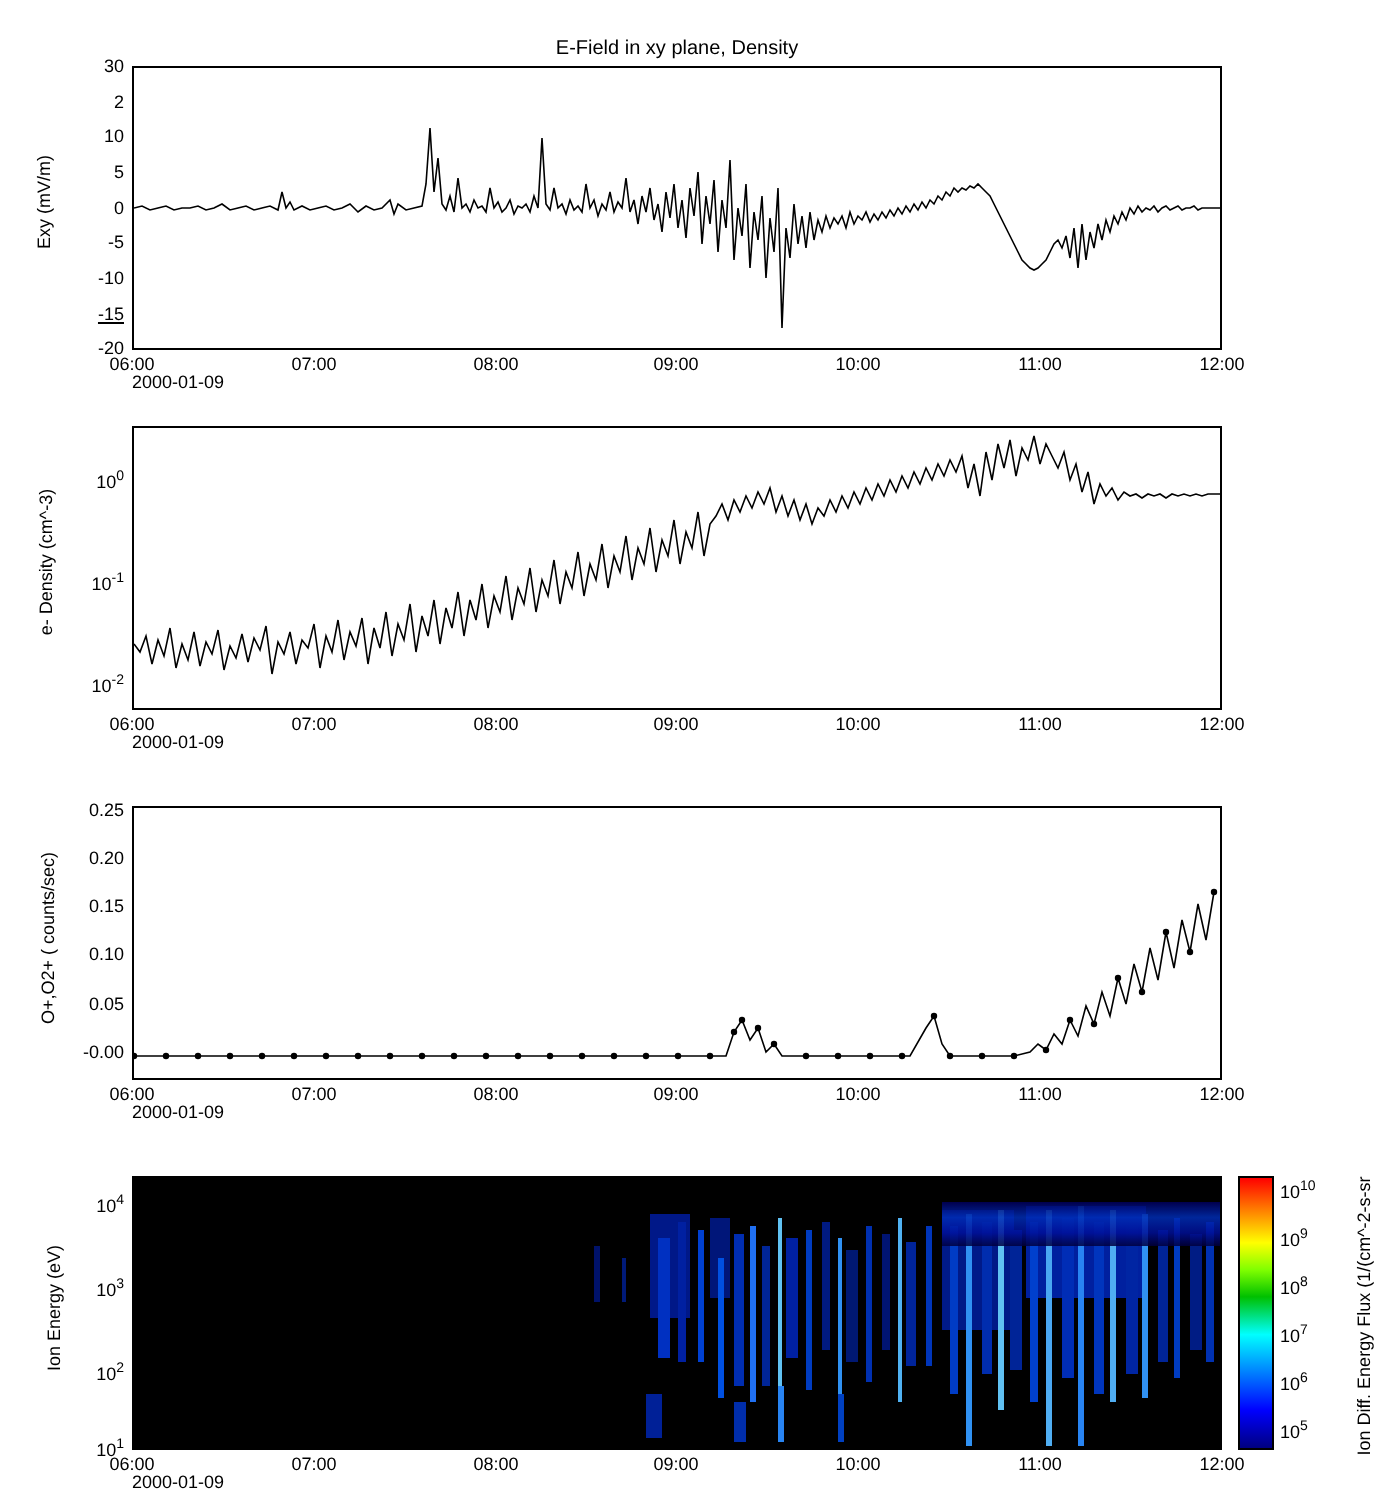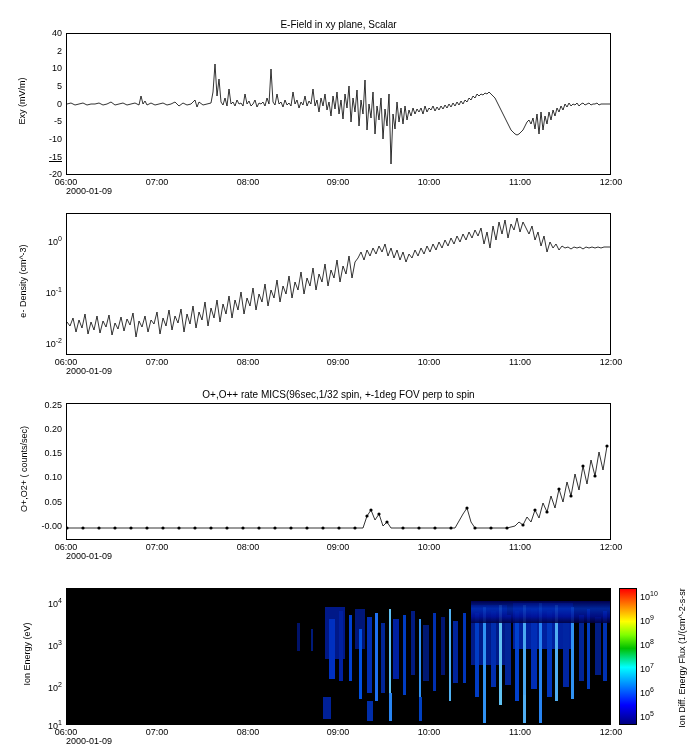--- a/index.html
+++ b/index.html
@@ -44,24 +44,24 @@
 362,74 364,76 366,72 368,77 370,73 372,76 374,72 376,75 378,71 380,74 382,70 384,73
 386,69 388,72 390,68 392,71 394,67 396,70 398,66 400,68 402,64 404,66 406,62 408,64
 410,60 412,62 414,60 416,61 418,59 420,60 422,58 424,60 426,62 428,64 430,68 432,72
 434,76 436,80 438,84 440,88 442,92 444,96 446,98 448,100 450,101 452,100 454,98 456,96
 458,92 460,88 462,86 464,90 466,84 468,95 470,80 472,100 474,78 476,96 478,82 480,90
 482,78 484,86 486,76 488,82 490,74 492,78 494,72 496,76 498,70 500,73 502,69 504,72
 506,70 508,71 510,69 512,72 514,70 516,69 518,71 520,70 522,69 524,71 526,70 528,70
 530,69 532,71 534,70 536,70 538,70 540,70 543,70"></polyline>
       </svg>
     </div>
-    <div class="title" style="left:66px;top:19px;width:545px;">E-Field in xy plane, Scalar</div>
+    <div class="title" style="left:66px;top:19px;width:545px;">E-Field in xy plane, Density</div>
     <div class="ylabel" style="left:-23px;top:96px;width:90px;text-align:center;transform:rotate(-90deg);">Exy (mV/m)</div>
 
-    <div class="tick ytick" style="left:22px;top:28px;width:40px;">40</div>
+    <div class="tick ytick" style="left:22px;top:28px;width:40px;">30</div>
     <div class="tick ytick" style="left:22px;top:46px;width:40px;">2</div>
     <div class="tick ytick" style="left:22px;top:63px;width:40px;">10</div>
     <div class="tick ytick" style="left:22px;top:81px;width:40px;">5</div>
     <div class="tick ytick" style="left:22px;top:99px;width:40px;">0</div>
     <div class="tick ytick" style="left:22px;top:116px;width:40px;">-5</div>
     <div class="tick ytick" style="left:22px;top:134px;width:40px;">-10</div>
     <div class="tick ytick" style="left:22px;top:152px;width:40px;text-decoration:underline;">-15</div>
     <div class="tick ytick" style="left:22px;top:169px;width:40px;">-20</div>
 
     <div class="tick xtick" style="left:46px;top:177px;width:40px;">06:00</div>
@@ -160,21 +160,20 @@
             <circle cx="468" cy="106" r="1.6"></circle>
           <circle cx="480" cy="108" r="1.6"></circle>
             <circle cx="492" cy="85" r="1.6"></circle>
             <circle cx="504" cy="92" r="1.6"></circle>
           <circle cx="516" cy="62" r="1.6"></circle>
             <circle cx="528" cy="72" r="1.6"></circle>
             <circle cx="540" cy="42" r="1.6"></circle>
         </g>
       </svg>
     </div>
-    <div class="title" style="left:66px;top:9px;width:545px;">O+,O++ rate MICS(96sec,1/32 spin, +-1deg FOV perp to spin</div>
     <div class="ylabel" style="left:-38px;top:84px;width:124px;text-align:center;transform:rotate(-90deg);">O+,O2+ ( counts/sec)</div>
 
     <div class="tick ytick" style="left:16px;top:20px;width:46px;">0.25</div>
     <div class="tick ytick" style="left:16px;top:44px;width:46px;">0.20</div>
     <div class="tick ytick" style="left:16px;top:68px;width:46px;">0.15</div>
     <div class="tick ytick" style="left:16px;top:92px;width:46px;">0.10</div>
     <div class="tick ytick" style="left:16px;top:117px;width:46px;">0.05</div>
     <div class="tick ytick" style="left:16px;top:141px;width:46px;">-0.00</div>
 
     <div class="tick xtick" style="left:46px;top:162px;width:40px;">06:00</div>

